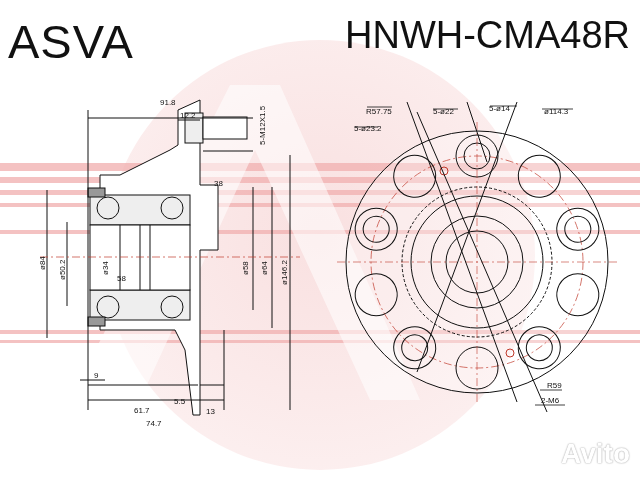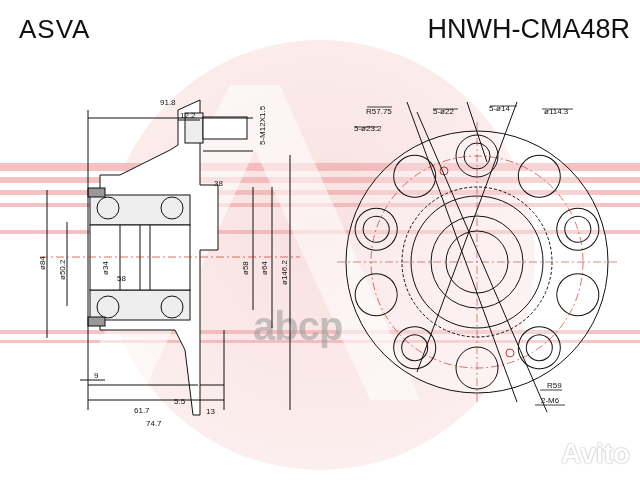--- a/index.html
+++ b/index.html
@@ -1,18 +1,18 @@
 <!DOCTYPE html>
 <html><head>
 <meta charset="utf-8">
 <style>
   html,body{margin:0;padding:0;background:#fff;}
   #page{position:relative;width:640px;height:480px;overflow:hidden;background:#fff;font-family:"Liberation Sans",sans-serif;}
-  .brand{position:absolute;left:19px;top:14px;font-size:26px;color:#111;letter-spacing:1px;text-align:right;}
-  .part{position:absolute;right:10px;top:14px;font-size:27px;color:#111;}
+  .brand{position:absolute;left:8px;top:14px;font-size:47px;color:#111;letter-spacing:1px;text-align:right;}
+  .part{position:absolute;right:10px;top:14px;font-size:38px;color:#111;}
   svg{position:absolute;left:0;top:0;}
   .dim{font-family:"Liberation Sans",sans-serif;font-size:8px;fill:#111;}
   .avito{position:absolute;right:10px;bottom:10px;font-size:28px;font-weight:bold;color:#fff;text-shadow:0 0 2px #bbb,0 0 1px #999;}
   .abcp{position:absolute;left:253px;top:304px;font-size:40px;font-weight:bold;color:#999;opacity:.55;letter-spacing:-1px;}
 </style>
 </head>
 <body>
 
 <div id="page">
 
@@ -31,21 +31,20 @@
       <rect x="0" y="203" width="640" height="4"></rect>
       <rect x="0" y="230" width="640" height="4"></rect>
       <rect x="0" y="330" width="640" height="4"></rect>
       <rect x="0" y="340" width="640" height="3"></rect>
     </g>
     <path d="M70 400 L230 85 L280 85 L420 400 L370 400 L255 150 L140 400Z" fill="#fff" opacity=".55"></path>
   </svg>
 
   <div class="brand">ASVA</div>
   <div class="part">HNWH-CMA48R</div>
-  <div class="abcp">abcp</div>
 
   <svg width="640" height="480">
     <g stroke="#111" stroke-width="1" fill="none">
 
       <path d="M178 110 L200 100 L200 185 L218 185 L218 250 L200 250 L200 415 L193 415 L185 350 L175 330 L100 330 L100 175 L120 175 L170 150 L178 145Z" fill="#fff" stroke="#111"></path>
 
       <rect x="185" y="113" width="18" height="30" fill="#eee"></rect>
       <rect x="203" y="117" width="44" height="22" fill="#fff"></rect>
 
       <rect x="90" y="195" width="100" height="30" fill="#eee"></rect>

